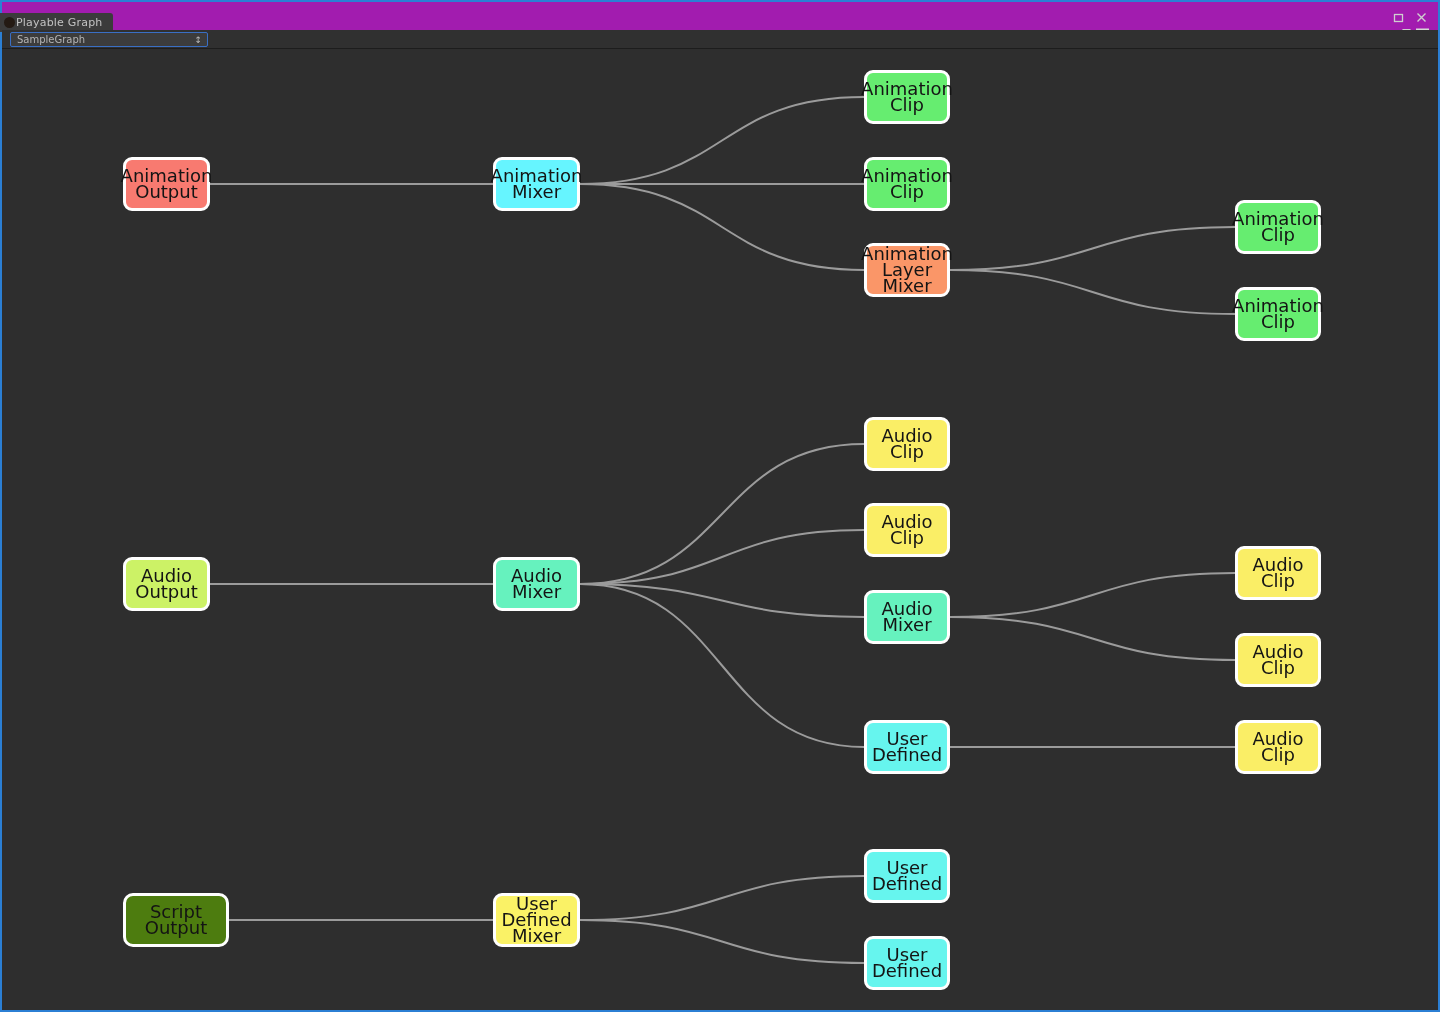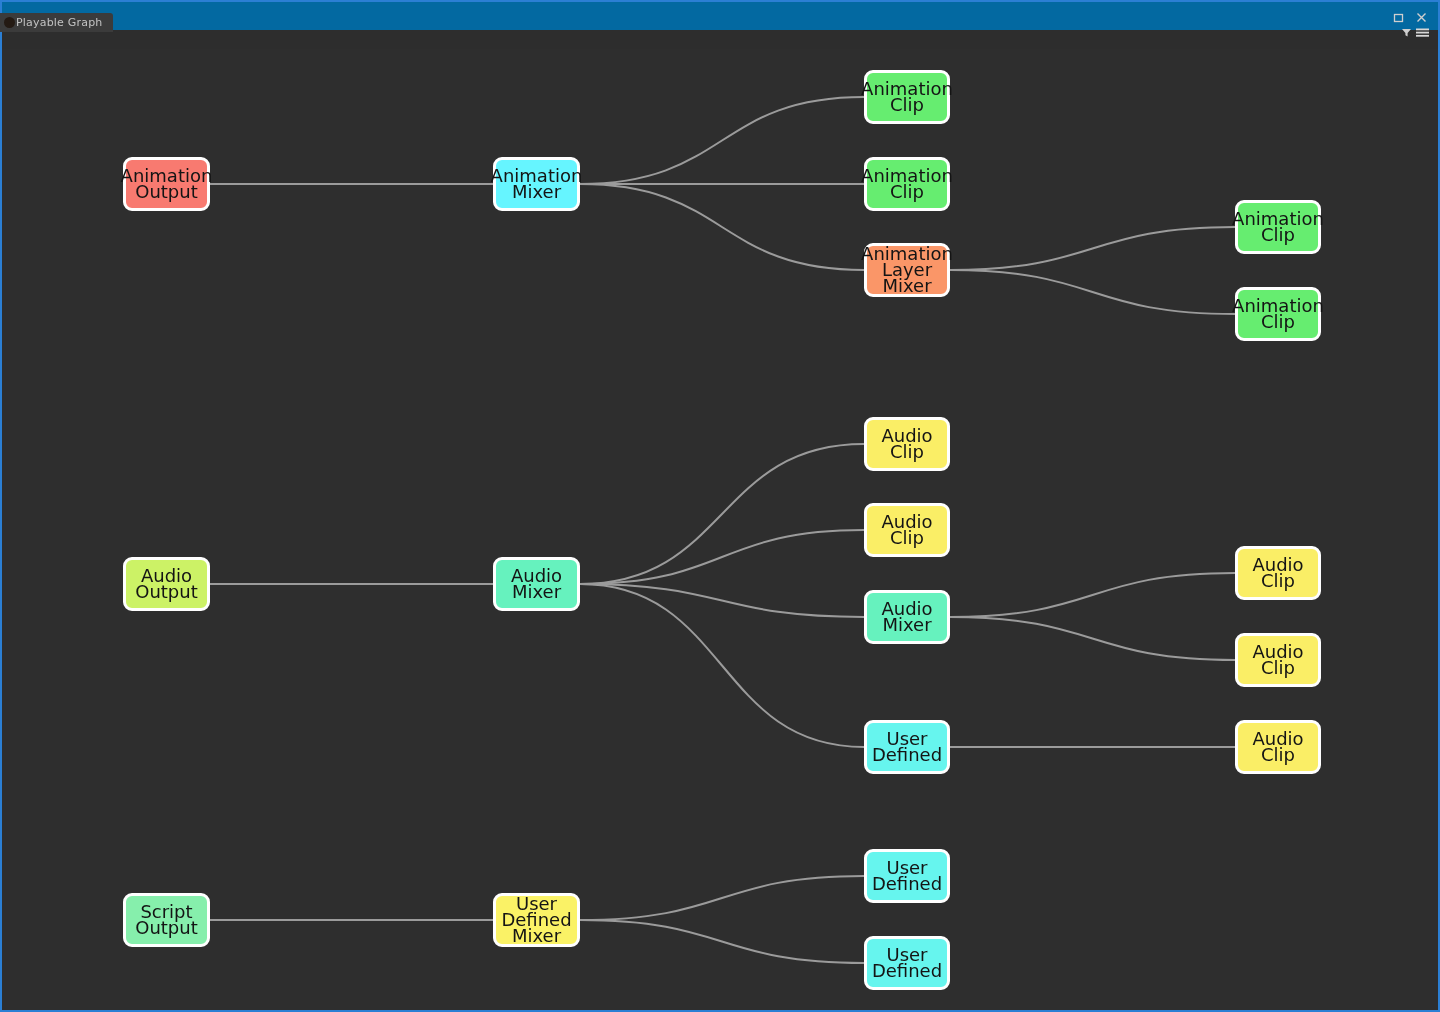--- a/index.html
+++ b/index.html
@@ -24,21 +24,21 @@
     border: 2px solid #2b7fd4;
     background: #2d2d2d;
   }
 
   
   #titlebar {
     position: absolute;
     left: 0; top: 0;
     width: 100%;
     height: 28px;
-    background: #0369a1;
+    background: #a21caf;
     box-sizing: border-box;
   }
   #tab {
     position: absolute;
     left: -4px;
     top: 11px;
     height: 19px;
     padding: 0 10px 0 18px;
     background: #3b3b3b;
     border-top-left-radius: 3px;
@@ -172,20 +172,26 @@
         <path d="M1 2 L10 2 L6.6 6 L6.6 9.5 L4.4 8.2 L4.4 6 Z" fill="#cfcfcf"></path>
       </svg>
       <svg width="15" height="11" viewBox="0 0 15 11">
         <rect x="1" y="1.5" width="13" height="1.8" fill="#d8d8d8"></rect>
         <rect x="1" y="4.7" width="13" height="1.8" fill="#d8d8d8"></rect>
         <rect x="1" y="7.9" width="13" height="1.8" fill="#d8d8d8"></rect>
       </svg>
     </div>
   </div>
 
+  <div id="toolbar">
+    <div id="graph-select">
+      <span>SampleGraph</span>
+      <span class="caret">↕</span>
+    </div>
+  </div>
 
   <div id="canvas">
     <svg id="edges" viewBox="0 0 1436 961" preserveAspectRatio="none">
         <path d="M 208 135 C 355.15999999999997 135, 343.84000000000003 135, 491 135" fill="none" stroke="#9b9b9b" stroke-width="2"></path>
         <path d="M 578 135 C 725.6800000000001 135, 714.3199999999999 48, 862 48" fill="none" stroke="#9b9b9b" stroke-width="2"></path>
         <path d="M 578 135 C 725.6800000000001 135, 714.3199999999999 135, 862 135" fill="none" stroke="#9b9b9b" stroke-width="2"></path>
         <path d="M 578 135 C 725.6800000000001 135, 714.3199999999999 221, 862 221" fill="none" stroke="#9b9b9b" stroke-width="2"></path>
         <path d="M 948 221 C 1096.2 221, 1084.8 178, 1233 178" fill="none" stroke="#9b9b9b" stroke-width="2"></path>
         <path d="M 948 221 C 1096.2 221, 1084.8 265, 1233 265" fill="none" stroke="#9b9b9b" stroke-width="2"></path>
         <path d="M 208 535 C 355.15999999999997 535, 343.84000000000003 535, 491 535" fill="none" stroke="#9b9b9b" stroke-width="2"></path>
@@ -227,21 +233,21 @@
         <div class="node" style="left: 862px; top: 541px; width: 86px; height: 54px; background: rgb(102, 242, 190); border-color: rgb(255, 255, 255);">Audio
 Mixer</div>
         <div class="node" style="left: 862px; top: 671px; width: 86px; height: 54px; background: rgb(102, 245, 238); border-color: rgb(255, 255, 255);">User
 Defined</div>
         <div class="node" style="left: 1233px; top: 497px; width: 86px; height: 54px; background: rgb(250, 238, 102); border-color: rgb(255, 255, 255);">Audio
 Clip</div>
         <div class="node" style="left: 1233px; top: 584px; width: 86px; height: 54px; background: rgb(250, 238, 102); border-color: rgb(255, 255, 255);">Audio
 Clip</div>
         <div class="node" style="left: 1233px; top: 671px; width: 86px; height: 54px; background: rgb(250, 238, 102); border-color: rgb(255, 255, 255);">Audio
 Clip</div>
-        <div class="node" style="left: 121px; top: 844px; width: 87px; height: 54px; background: #86efac; border-color: rgb(255, 255, 255);">Script
+        <div class="node" style="left: 121px; top: 844px; width: 106px; height: 54px; background: #4d7c0f; border-color: rgb(255, 255, 255); border-radius: 10px;">Script
 Output</div>
         <div class="node" style="left: 491px; top: 844px; width: 87px; height: 54px; background: rgb(250, 242, 102); border-color: rgb(255, 255, 255);">User
 Defined
 Mixer</div>
         <div class="node" style="left: 862px; top: 800px; width: 86px; height: 54px; background: rgb(102, 245, 238); border-color: rgb(255, 255, 255);">User
 Defined</div>
         <div class="node" style="left: 862px; top: 887px; width: 86px; height: 54px; background: rgb(102, 245, 238); border-color: rgb(255, 255, 255);">User
 Defined</div>
       </div>
   </div>

